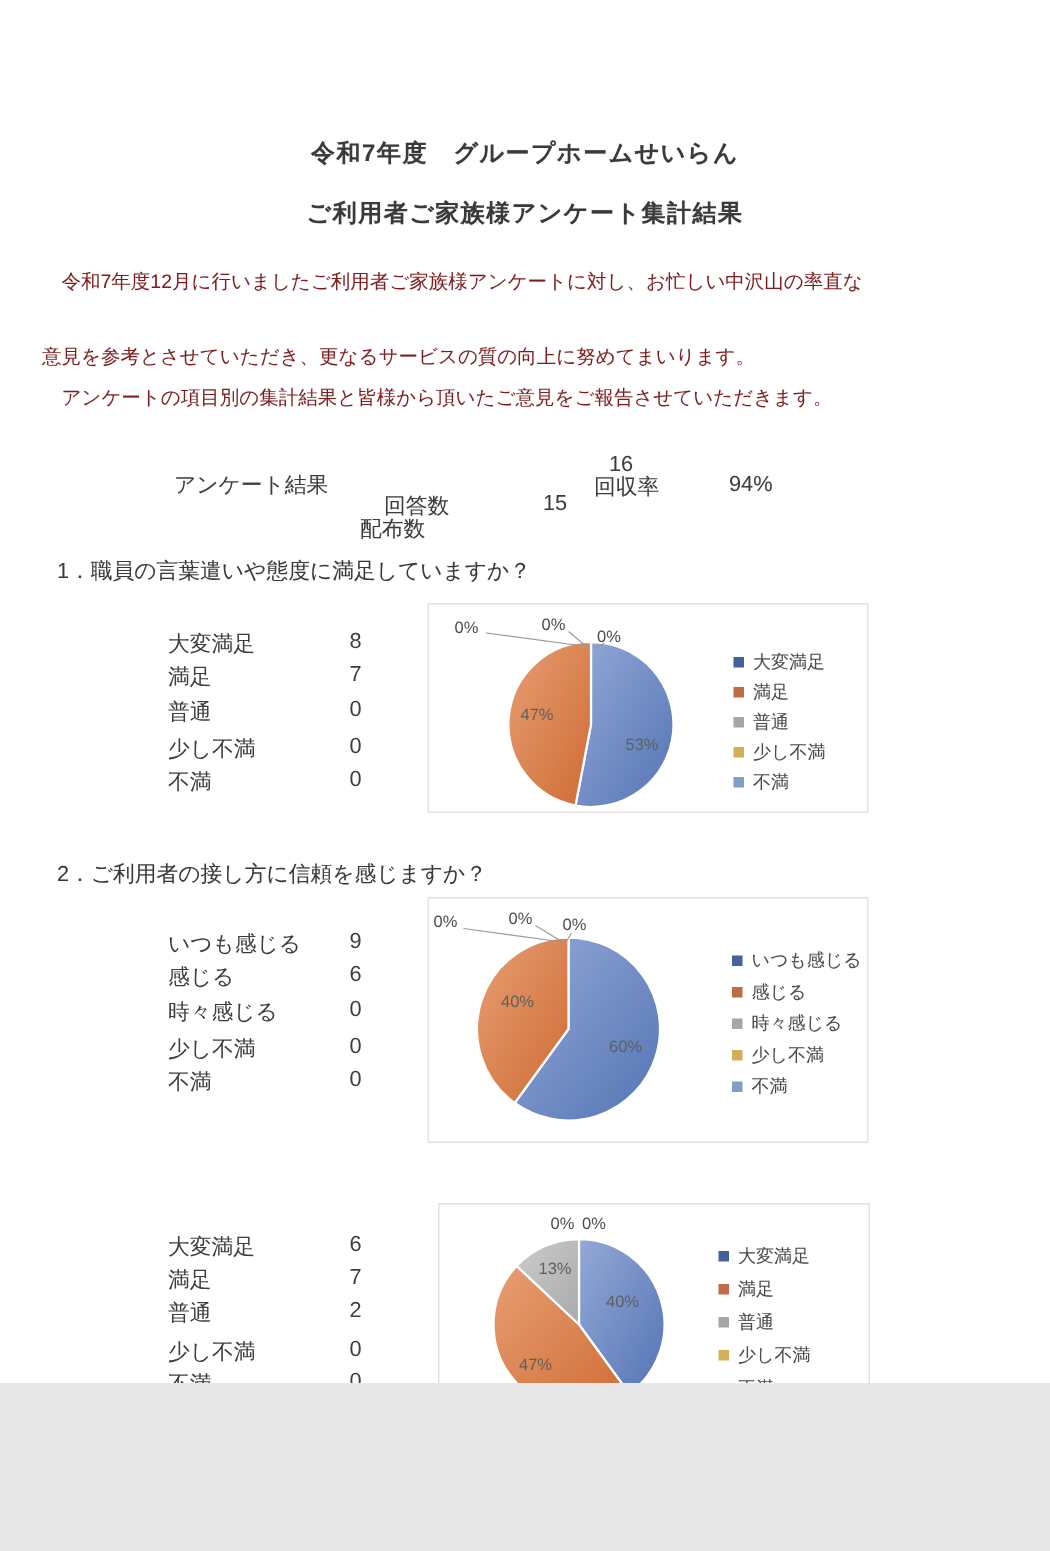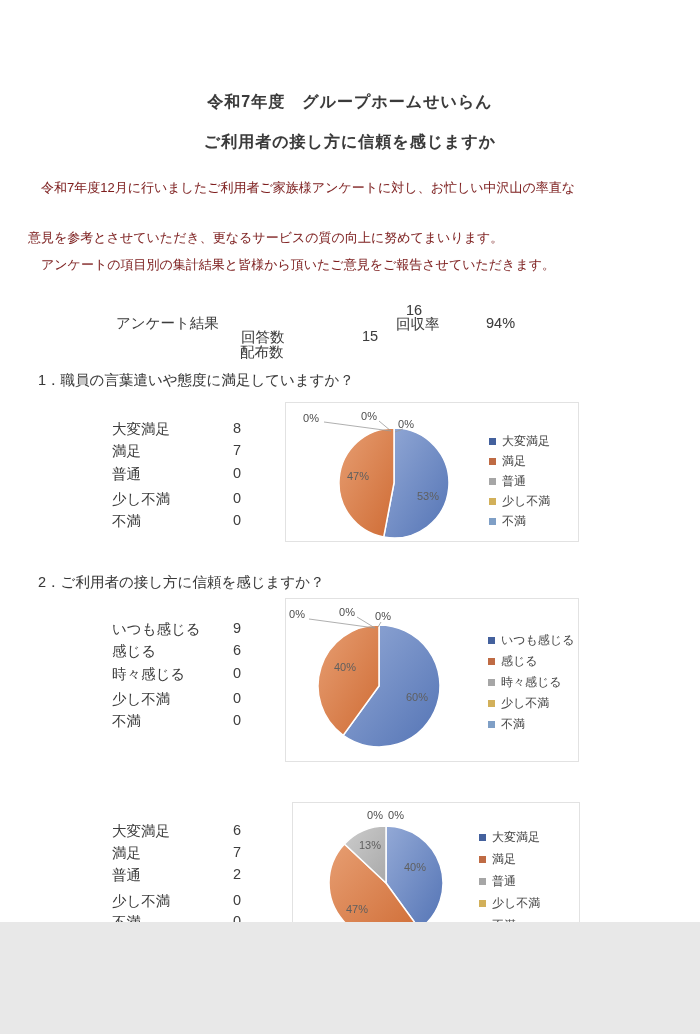--- a/index.html
+++ b/index.html
@@ -31,30 +31,30 @@
   .lg1 .legend-item{height:20px;}
   .lg2 .legend-item{height:21px;}
   .lg3 .legend-item{height:22px;}
 </style>
 </head>
 <body>
 
 <div class="page">
 
   <div class="abs title" style="top:92px;left:0;">令和7年度　グループホームせいらん</div>
-  <div class="abs title" style="top:132px;left:0;">ご利用者の接し方に信頼を感じますか</div>
+  <div class="abs title" style="top:132px;left:0;">ご利用者ご家族様アンケート集計結果</div>
 
   <div class="abs intro-line" style="top:179px;">　令和7年度12月に行いましたご利用者ご家族様アンケートに対し、お忙しい中沢山の率直な</div>
   <div class="abs intro-line" style="top:229px;">意見を参考とさせていただき、更なるサービスの質の向上に努めてまいります。</div>
   <div class="abs intro-line" style="top:256px;">　アンケートの項目別の集計結果と皆様から頂いたご意見をご報告させていただきます。</div>
 
   <div class="abs txt" style="left:116px;top:314px;">アンケート結果</div>
   <div class="abs txt" style="left:240px;top:302px;margin-top:41px;">配布数</div>
   <div class="abs txt" style="left:362px;top:302px;margin-left:44px;">16</div>
-  <div class="abs txt" style="left:241px;top:328px;">回答数</div>
+  <div class="abs txt" style="left:256px;top:328px;">回答数</div>
   <div class="abs txt" style="left:362px;top:328px;">15</div>
   <div class="abs txt" style="left:396px;top:315px;">回収率</div>
   <div class="abs txt" style="left:486px;top:315px;">94%</div>
 
   <div class="abs q-heading" style="left:38px;top:371px;">1．職員の言葉遣いや態度に満足していますか？</div>
 
   <div class="abs ans-table" style="left:112px;top:420px;">
     <div class="ans-row" style="top:0;">
       <span class="ans-label">大変満足</span>
       <span class="ans-value">8</span>

